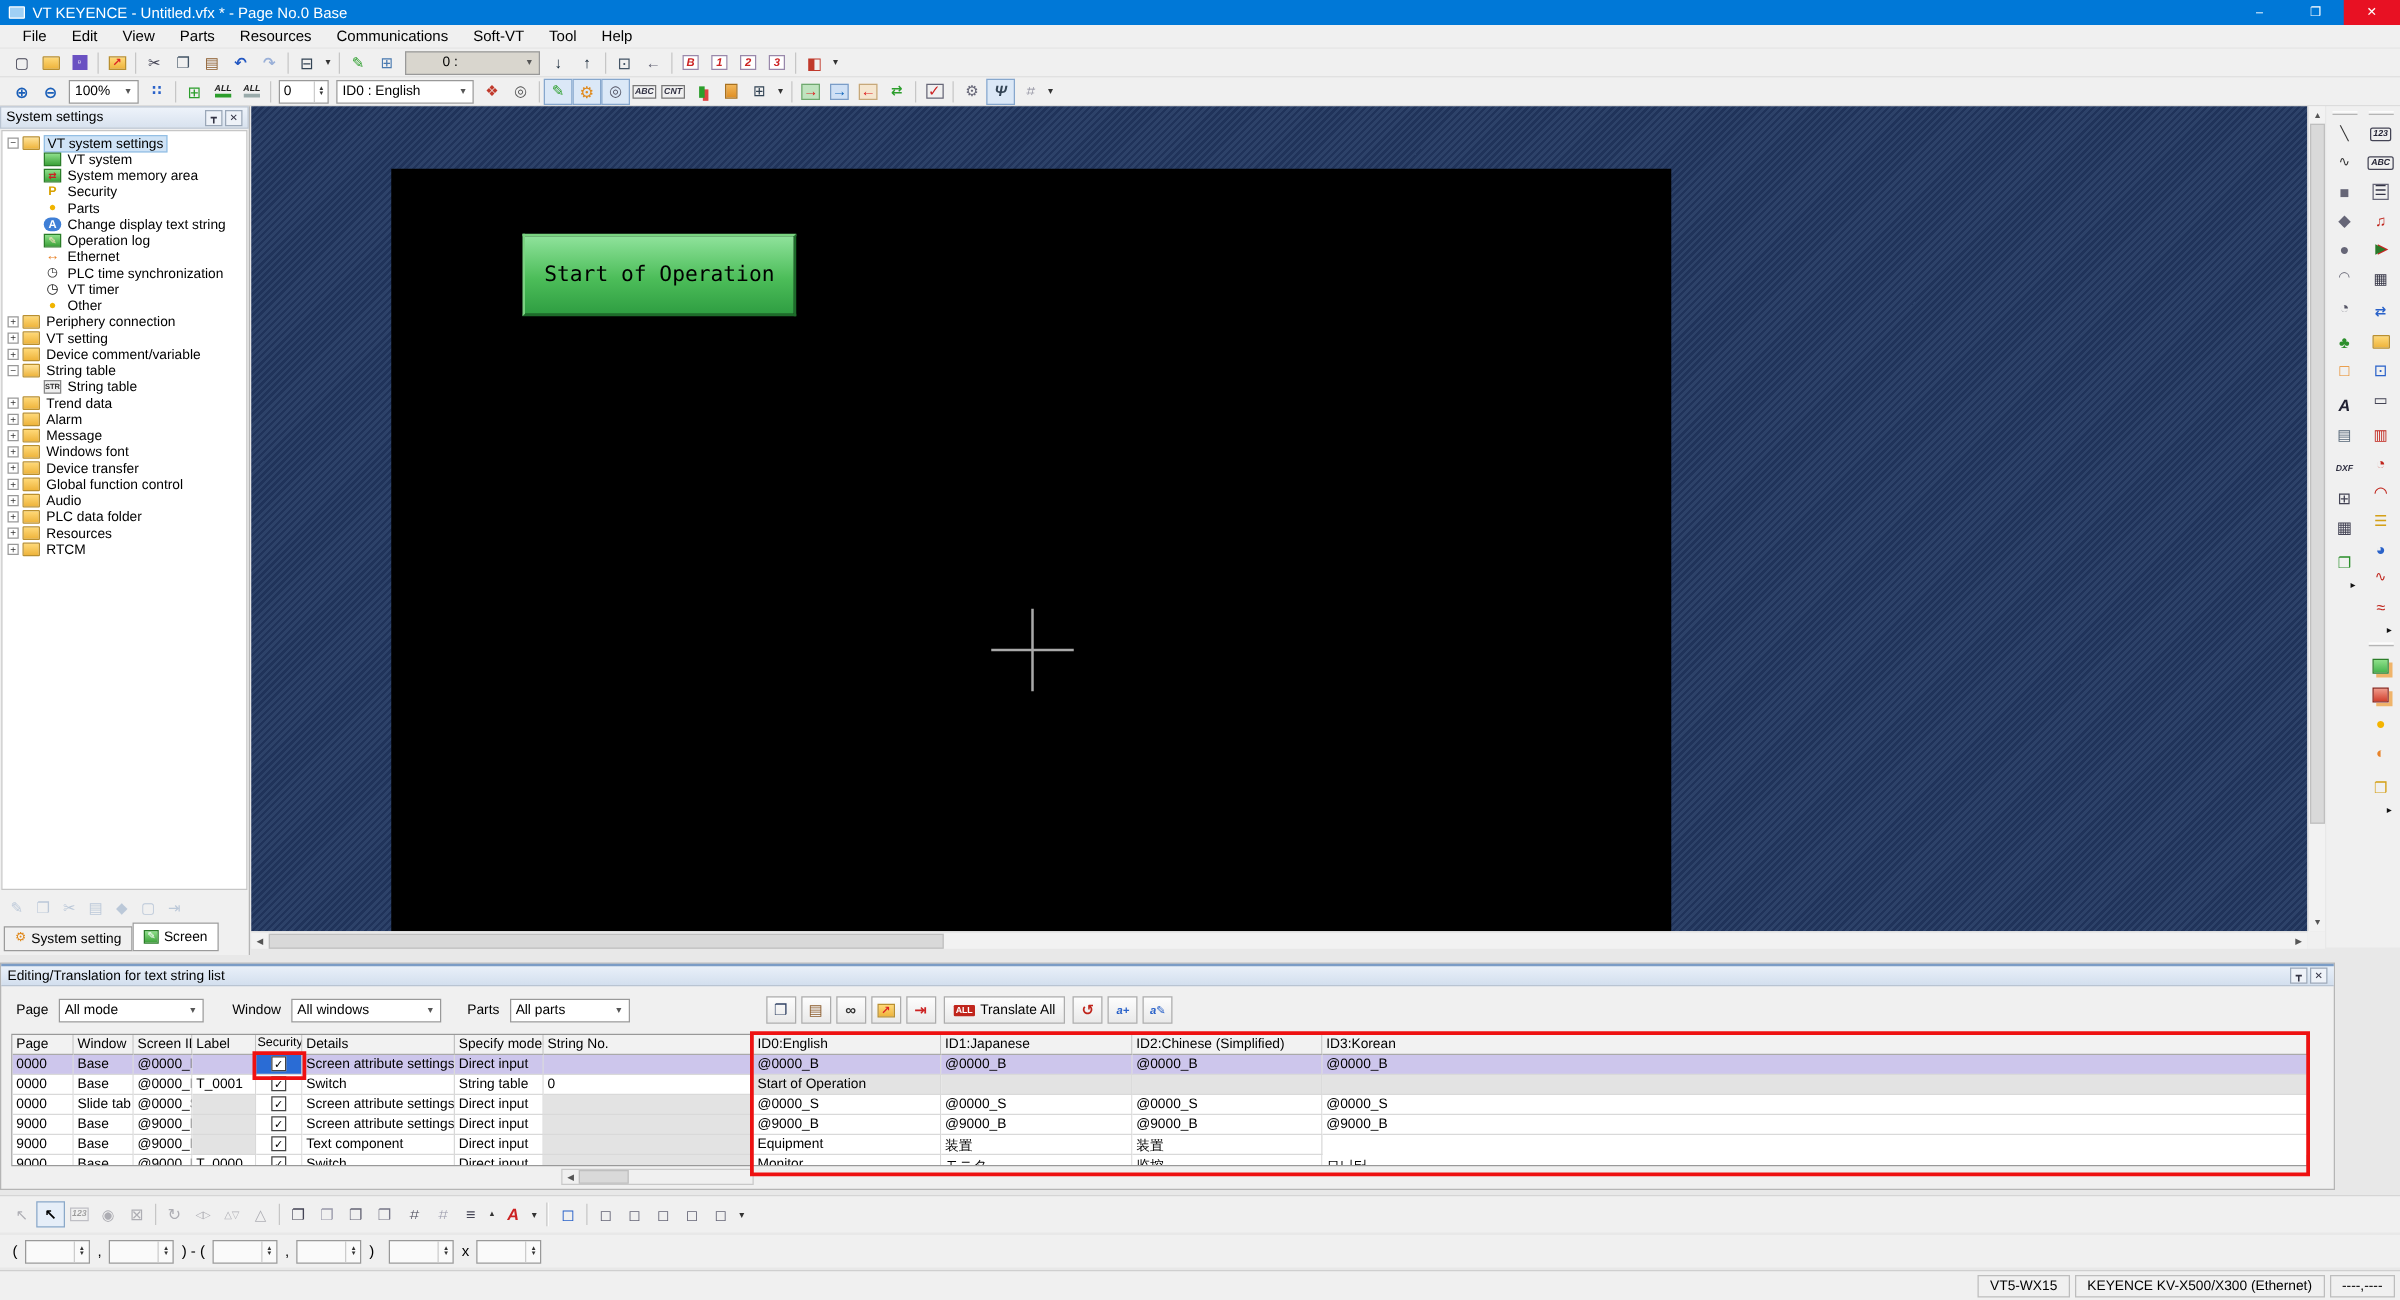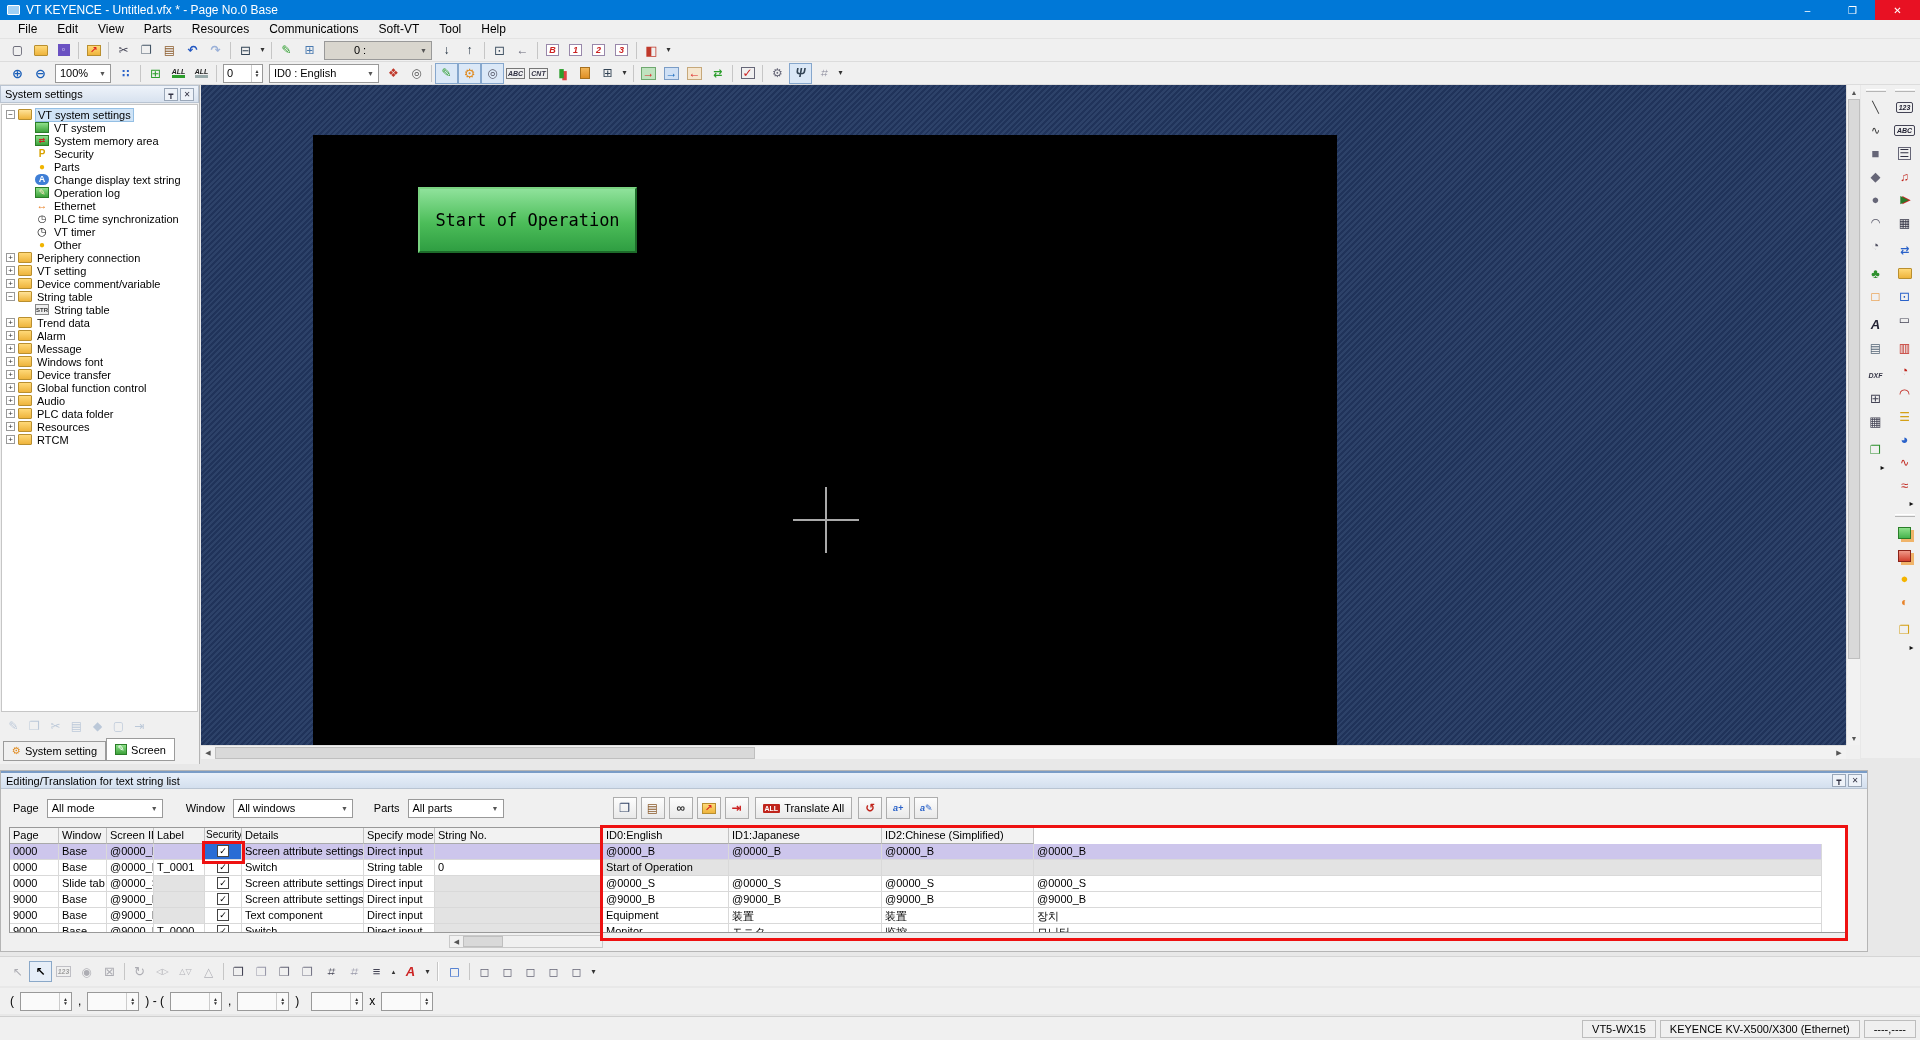--- a/index.html
+++ b/index.html
@@ -76,21 +76,21 @@
 .bp-tspace{flex:1}
 .bp-filters{position:absolute;left:0;top:20px;right:0;height:34px;display:flex;align-items:center;font-size:11px}
 .flabel{flex:none}
 .bbtn{width:24px;height:22px;flex:none;border:1px solid #adadad;background:linear-gradient(#fdfdfd,#e9e9e9);display:flex;align-items:center;justify-content:center;font-size:12px;margin-right:4px}
 .translate-btn{height:22px;flex:none;display:flex;gap:4px;align-items:center;border:1px solid #adadad;background:linear-gradient(#fdfdfd,#e9e9e9);padding:0 7px;font-size:11px}
 .tr-ico{background:#c0251c;color:#fff;font-size:7px;font-weight:bold;padding:1px 2px;border-radius:1px}
 .btable{position:absolute;left:8px;top:56px;width:1838px;height:106px;background:#fff;border:1px solid #999;overflow:hidden;font-size:11px}
 .brow{display:flex;height:16px}
 .bth{flex:none;background:#f2f2f2;border-right:1px solid #c2c2c2;border-bottom:1px solid #aaa;padding:1px 3px;white-space:nowrap;overflow:hidden}
 .btd{flex:none;background:#fff;border-right:1px solid #d9d9d9;border-bottom:1px solid #d9d9d9;padding:1px 3px;white-space:nowrap;overflow:hidden}
-.c0{width:49px}.c1{width:48px}.c2{width:47px}.c3{width:51px}.c4{width:37px;padding:1px 1px;font-size:10px;text-align:center}.c5{width:122px}.c6{width:71px}.c7{width:168px}.c8{width:126px}.c9{width:153px}.c10{width:152px}.c11{width:788px}
+.c0{width:49px}.c1{width:48px}.c2{width:47px}.c3{width:51px}.c4{width:37px;padding:1px 1px;font-size:10px;text-align:center}.c5{width:122px}.c6{width:71px}.c7{width:168px}.c8{width:150px}.c9{width:153px}.c10{width:152px}.c11{width:788px}
 .btd.gray{background:#e3e3e3}
 .sel .btd{background:#cdc6ec}
 .btd.focus{background:#2a6cd5}
 .cb{display:block;width:12px;height:12px;border:1px solid #444;background:#fff;color:#000;font-size:9px;line-height:11px;text-align:center;margin:0 auto}
 .redbox1{position:absolute;left:201px;top:70px;width:43px;height:23px;border:3px solid #ee1111;pointer-events:none}
 .redbox2{position:absolute;left:599px;top:54px;width:1248px;height:116px;border:3px solid #ee1111;pointer-events:none}
 .bscroll{position:absolute;left:448px;top:164px;width:154px;height:13px;background:#f0f0f0;border:1px solid #c9c9c9;display:flex;align-items:center}
 .bscroll .sarrow{width:13px;height:13px}
 .bsthumb{width:40px;height:11px;background:#d9d9d9;border:1px solid #bfbfbf}
 
@@ -754,20 +754,21 @@
         <span class="bth c1">Window</span>
         <span class="bth c2">Screen ID</span>
         <span class="bth c3">Label</span>
         <span class="bth c4">Security</span>
         <span class="bth c5">Details</span>
         <span class="bth c6">Specify mode</span>
         <span class="bth c7">String No.</span>
         <span class="bth c8">ID0:English</span>
         <span class="bth c9">ID1:Japanese</span>
         <span class="bth c10">ID2:Chinese (Simplified)</span>
+        <span class="bth c11">ID3:Korean</span>
       </div>
     <div>
 
         <div class="brow sel">
           <span class="btd c0">0000</span>
           <span class="btd c1">Base</span>
           <span class="btd c2">@0000_B</span>
           <span class="btd c3"></span>
           <span class="btd c4 focus">
             <span class="cb">✓</span>
@@ -839,21 +840,20 @@
           <span class="btd c3 gray"></span>
           <span class="btd c4">
             <span class="cb">✓</span>
           </span>
           <span class="btd c5">Text component</span>
           <span class="btd c6">Direct input</span>
           <span class="btd c7 gray"></span>
           <span class="btd c8">Equipment</span>
           <span class="btd c9">装置</span>
           <span class="btd c10">装置</span>
-          <span class="btd c11">장치</span>
         </div>
 
         <div class="brow">
           <span class="btd c0">9000</span>
           <span class="btd c1">Base</span>
           <span class="btd c2">@9000_B</span>
           <span class="btd c3">T_0000</span>
           <span class="btd c4">
             <span class="cb">✓</span>
           </span>

